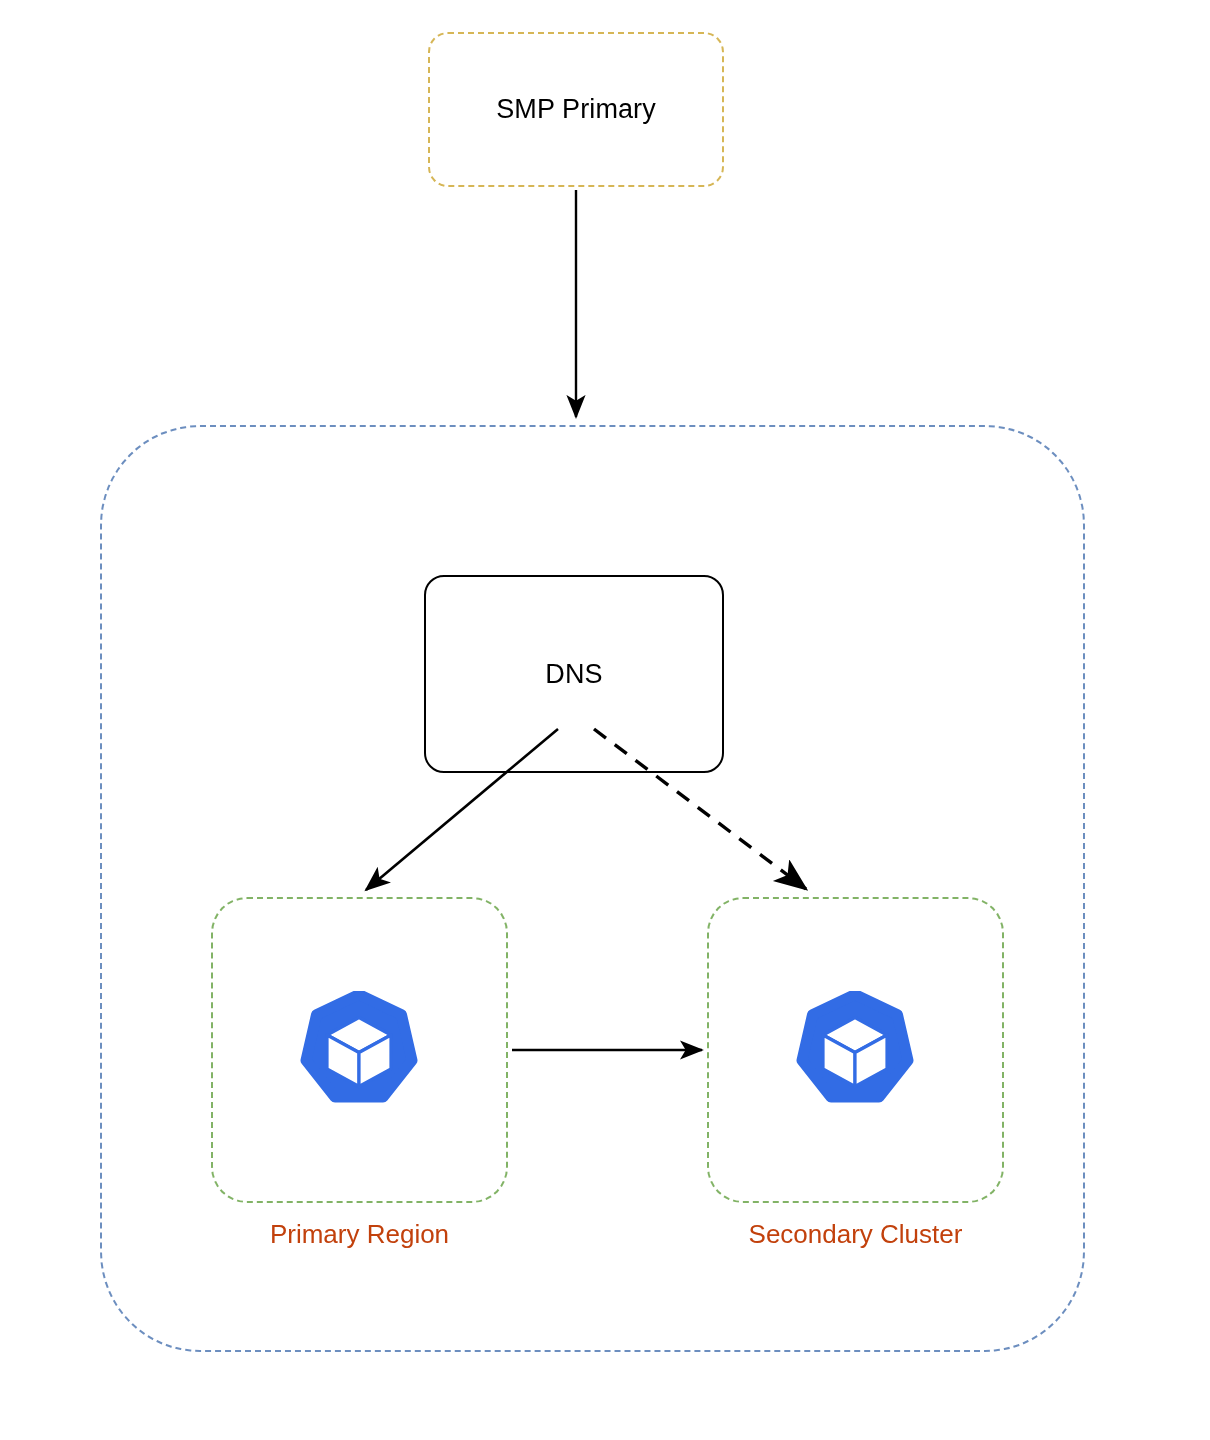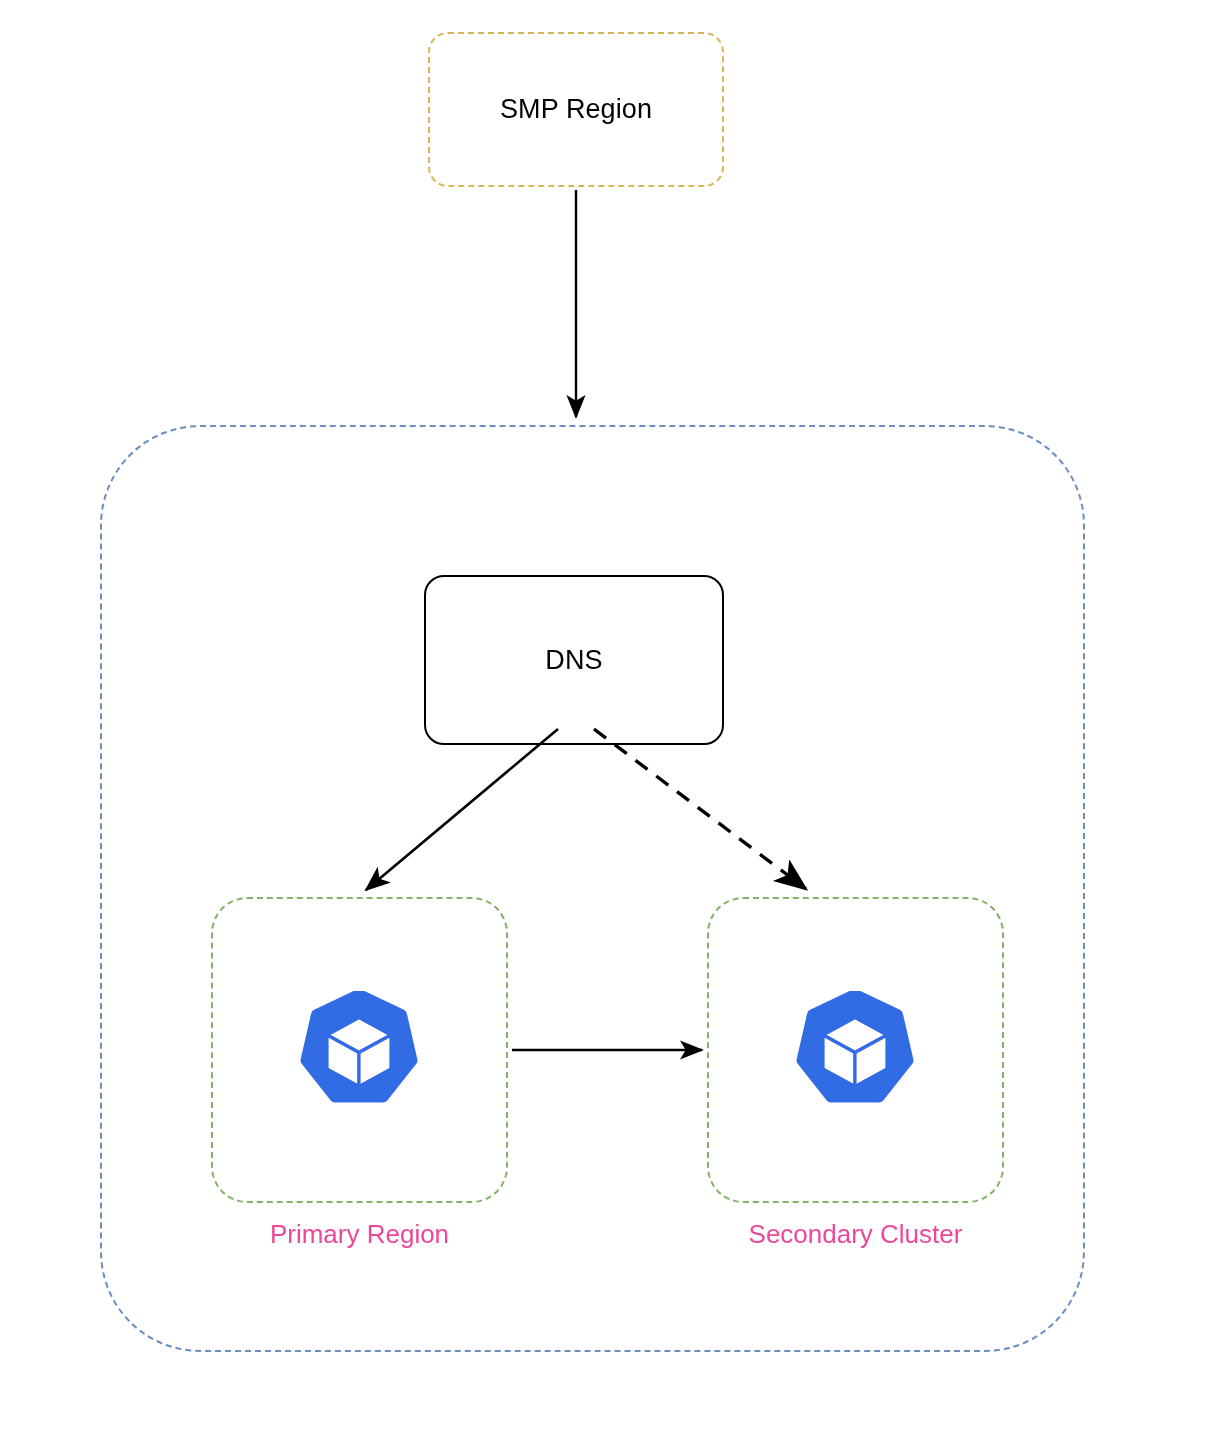--- a/index.html
+++ b/index.html
@@ -53,21 +53,21 @@
     height: 927px;
     border: 2px dashed #6c8ebf;
     border-radius: 100px;
     background: transparent;
   }
   
   #dns-box {
     left: 424px;
     top: 575px;
     width: 300px;
-    height: 170px;
+    height: 198px;
     border: 2px solid #000000;
     border-radius: 20px;
   }
   
   .region-box {
     border: 2px dashed #82b366;
     border-radius: 36px;
     background: transparent;
   }
   #region-primary {
@@ -80,21 +80,21 @@
     left: 707px;
     top: 897px;
     width: 297px;
     height: 306px;
   }
   
   .region-caption {
     position: absolute;
     text-align: center;
     font-size: 26px;
-    color: #ec4899;
+    color: #c2410c;
     white-space: nowrap;
   }
   #caption-primary {
     left: 211px;
     top: 1219px;
     width: 297px;
   }
   #caption-secondary {
     left: 707px;
     top: 1219px;
@@ -120,21 +120,21 @@
   }
 </style>
 </head>
 <body>
 
 <div id="canvas">
 
   <div class="box" id="platform-container"></div>
 
   <div class="box" id="smp-cluster">
-    <span class="box-label">SMP Region</span>
+    <span class="box-label">SMP Primary</span>
   </div>
 
   <div class="box" id="dns-box">
     <span class="box-label">DNS</span>
   </div>
 
   <div class="box region-box" id="region-primary"></div>
 
   <div class="k8s-logo" id="k8s-primary">
     <svg viewBox="0 0 118 118" width="118" height="118" aria-hidden="true">

